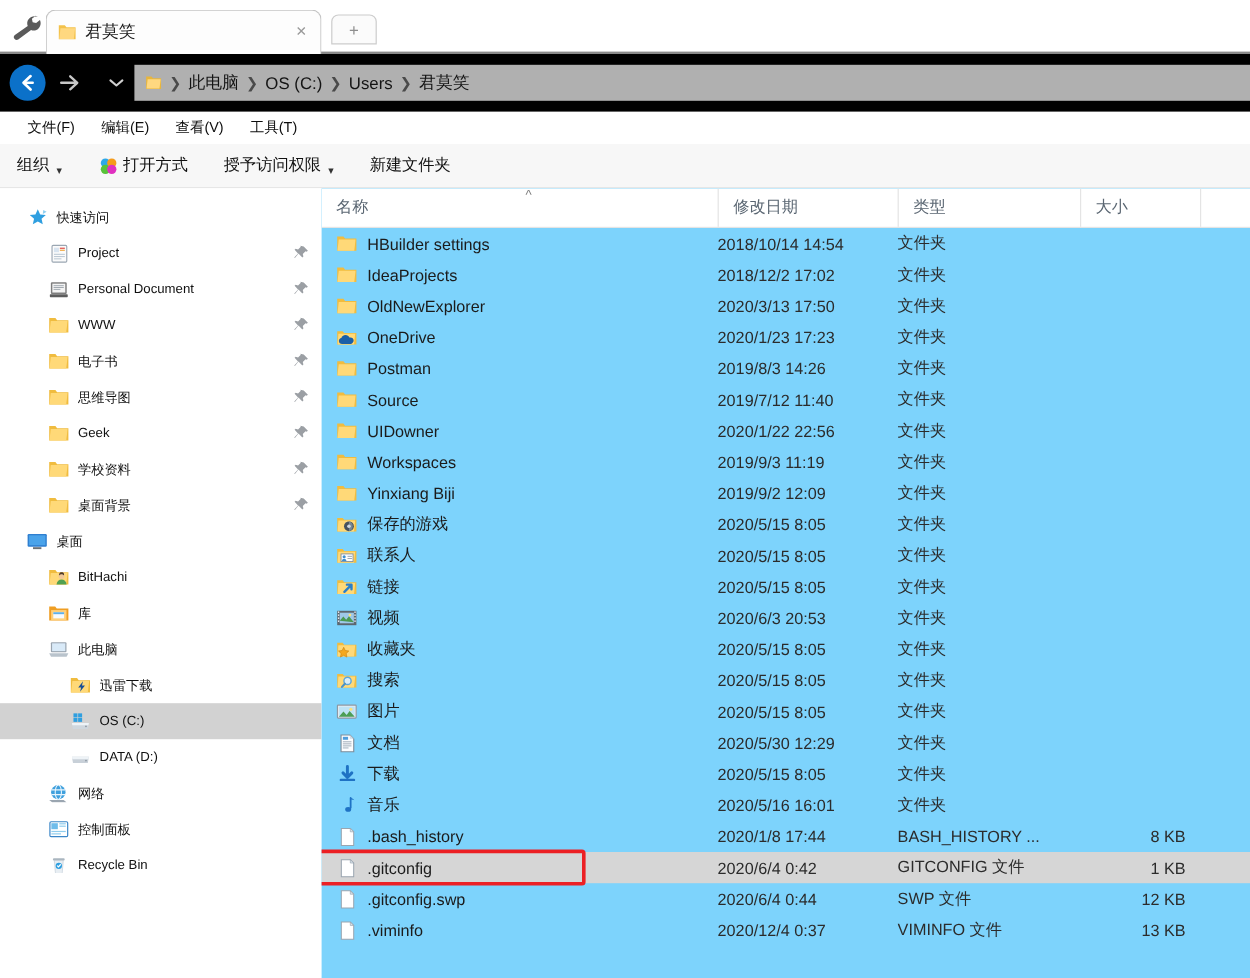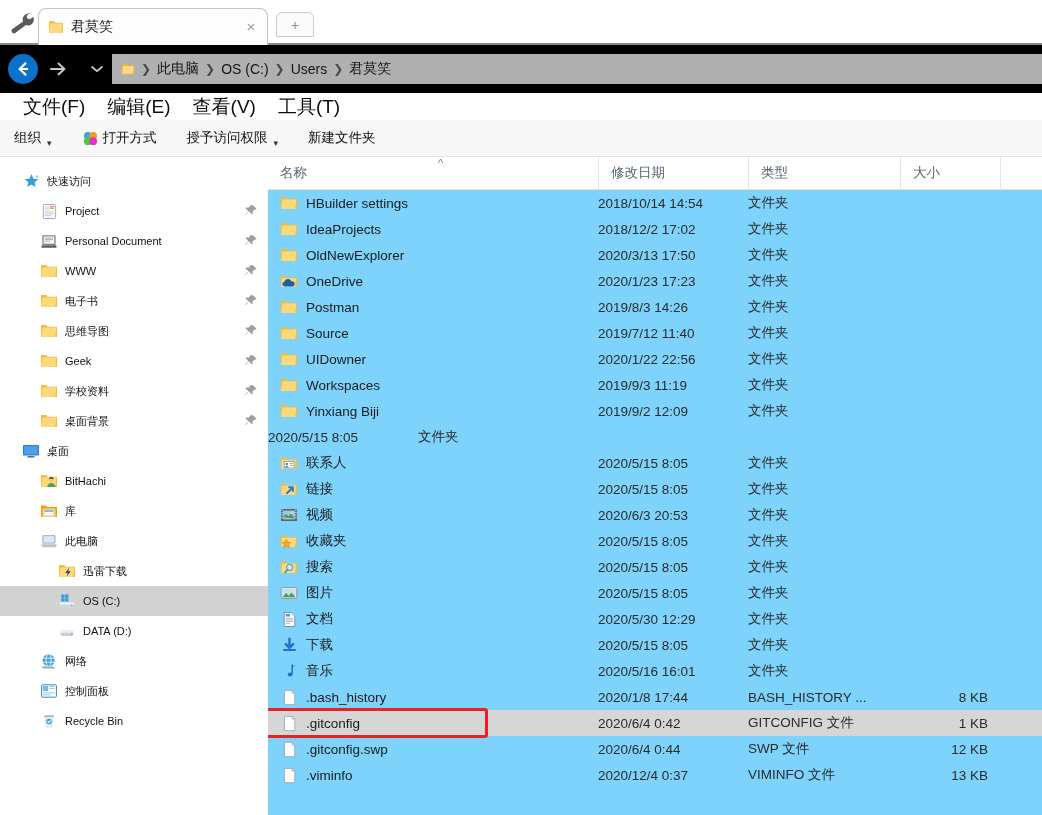--- a/index.html
+++ b/index.html
@@ -77,21 +77,21 @@
     color:#4a4a4a;font-size:12px;padding:0 1px;flex:none;
     display:flex;align-items:center;
   }
 
   
   .menubar{
     height:27px;background:#ffffff;display:flex;align-items:center;
     padding-left:12px;
   }
   .menu-item{
-    font-size:19px;color:#0d0d0d;padding:0 11px;white-space:nowrap;
+    font-size:12px;color:#0d0d0d;padding:0 11px;white-space:nowrap;
   }
 
   
   .cmdbar{
     height:37px;background:#f7f7f7;border-bottom:1px solid #e2e2e2;
     display:flex;align-items:center;padding-left:14px;box-sizing:border-box;
   }
   .cmd{
     display:flex;align-items:flex-end;font-size:13.5px;color:#111;
     margin-right:30px;white-space:nowrap;
@@ -654,20 +654,32 @@
                   <path d="M2.3 4.6h14L15.2 14H1.2z" fill="#ffd978"></path>
                 </svg>
               </span>
               <span>Yinxiang Biji</span>
             </div>
             <div class="cell date">2019/9/2 12:09</div>
             <div class="cell type">文件夹</div>
             <div class="cell size"></div>
           </div>
           <div class="row">
+            <div class="cell name">
+              <span class="ficon">
+                <svg width="18" height="16" viewBox="0 0 18 16">
+                  <path d="M1 2.6h4.6l1.2 1.6H17V14H1z" fill="#f0bc3f"></path>
+                  <path d="M2 4.8h14L15 14H1.3z" fill="#ffd978"></path>
+                  <circle cx="10.8" cy="9.6" r="4.1" fill="#46525e"></circle>
+                  <path d="M10.8 5.6a4.1 4.1 0 0 1 0 8z" fill="#778692"></path>
+                  <circle cx="10.8" cy="9.6" r="1.5" fill="#cfd8e0"></circle>
+                </svg>
+              </span>
+              <span>保存的游戏</span>
+            </div>
             <div class="cell date">2020/5/15 8:05</div>
             <div class="cell type">文件夹</div>
             <div class="cell size"></div>
           </div>
           <div class="row">
             <div class="cell name">
               <span class="ficon">
                 <svg width="18" height="16" viewBox="0 0 18 16">
                   <path d="M1 2.6h4.6l1.2 1.6H17V14H1z" fill="#f0bc3f"></path>
                   <path d="M2 4.8h14L15 14H1.3z" fill="#ffd978"></path>

